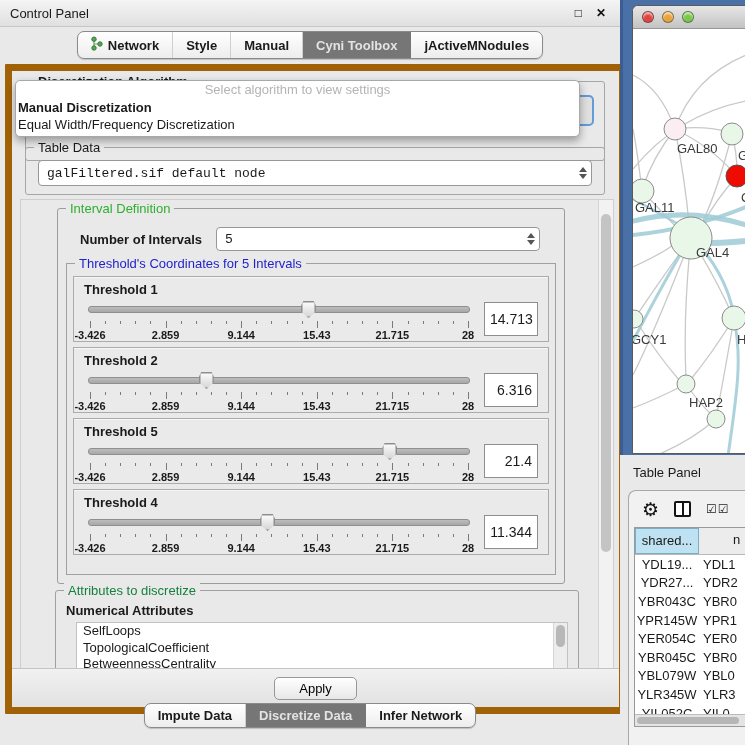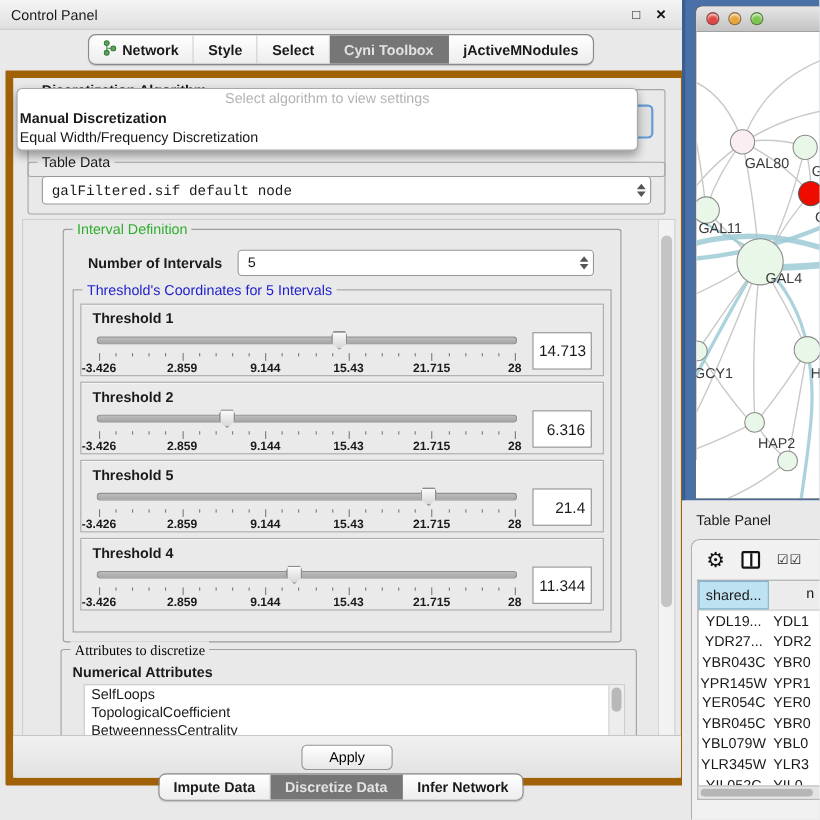--- a/index.html
+++ b/index.html
@@ -64,21 +64,21 @@
       clip-path:polygon(0 28%,15% 0,85% 0,100% 28%,100% 62%,50% 100%,0 62%);
       box-shadow:inset 0 0 0 1.5px #8d8d8d;}
   .ticks{position:absolute;left:2px;right:2px;top:21px;height:8px;}
   .tick{position:absolute;width:1px;height:3px;background:#7a7a7a;}
   .tick.major{height:7px;}
   .tlabels{position:absolute;left:2px;right:2px;top:29px;height:12px;font-size:11px;font-weight:700;}
   .tlabels span{position:absolute;transform:translateX(-50%);white-space:nowrap;}
   .thr-value{width:54px;height:34px;box-sizing:border-box;background:#fff;border:1px solid #8e8e8e;
       font-size:14px;text-align:right;padding:0 5px;line-height:33px;margin-top:2px;}
   .attr-group{left:34px;top:390px;right:34px;height:110px;border-color:#a0a0a0;}
-  .attr-group>.group-title{color:#000000;font-family:Liberation Serif, serif;}
+  .attr-group>.group-title{color:#15803d;}
   .attr-sub{margin:12px 0 4px 10px;font-weight:700;font-size:13px;}
   .attr-list{margin:0 10px 0 20px;background:#fff;border:1px solid #c2c2c2;height:47px;
       position:relative;overflow:hidden;}
   .attr-item{font-size:13px;padding-left:6px;line-height:16.5px;white-space:nowrap;}
   .attr-scroll{position:absolute;right:0;top:0;bottom:0;width:13px;background:#ededed;border-left:1px solid #d5d5d5;}
   .attr-scroll .thumb{position:absolute;left:2px;right:2px;top:2px;height:22px;background:#b8b8b8;border-radius:6px;}
   .apply-bar{position:absolute;left:0;right:0;bottom:0;height:38px;border-top:1px solid #c4c4c4;
       background:linear-gradient(#f1f1f1,#e2e2e2);display:flex;justify-content:center;align-items:center;
       border-radius:0 0 4px 4px;}
   .apply-btn{padding:3px 24px;font-size:13px;background:linear-gradient(#ffffff,#e7e7e7);
@@ -135,21 +135,21 @@
               <circle cx="3" cy="3.2" r="2.2" fill="#57a657" stroke="#3c7a3c"></circle>
               <circle cx="3" cy="12" r="2.2" fill="#57a657" stroke="#3c7a3c"></circle>
               <circle cx="9" cy="8" r="2.2" fill="#57a657" stroke="#3c7a3c"></circle>
             </svg></span>
           <span>Network</span>
         </div>
         <div class="tab">
           <span>Style</span>
         </div>
         <div class="tab">
-          <span>Select</span>
+          <span>Manual</span>
         </div>
         <div class="tab active">
           <span>Cyni Toolbox</span>
         </div>
         <div class="tab">
           <span>jActiveMNodules</span>
         </div>
       </div>
   </div>
 

